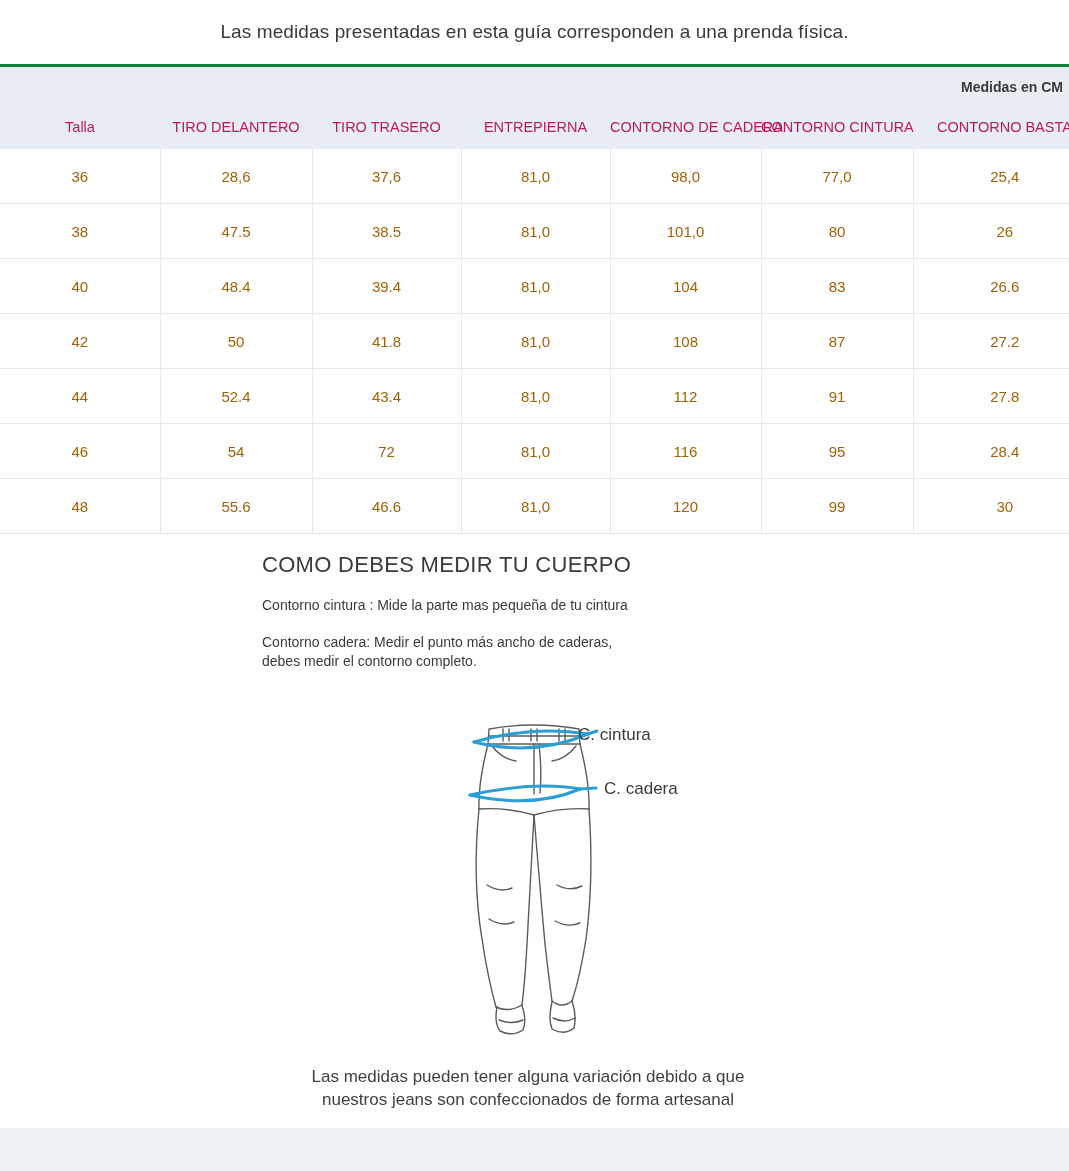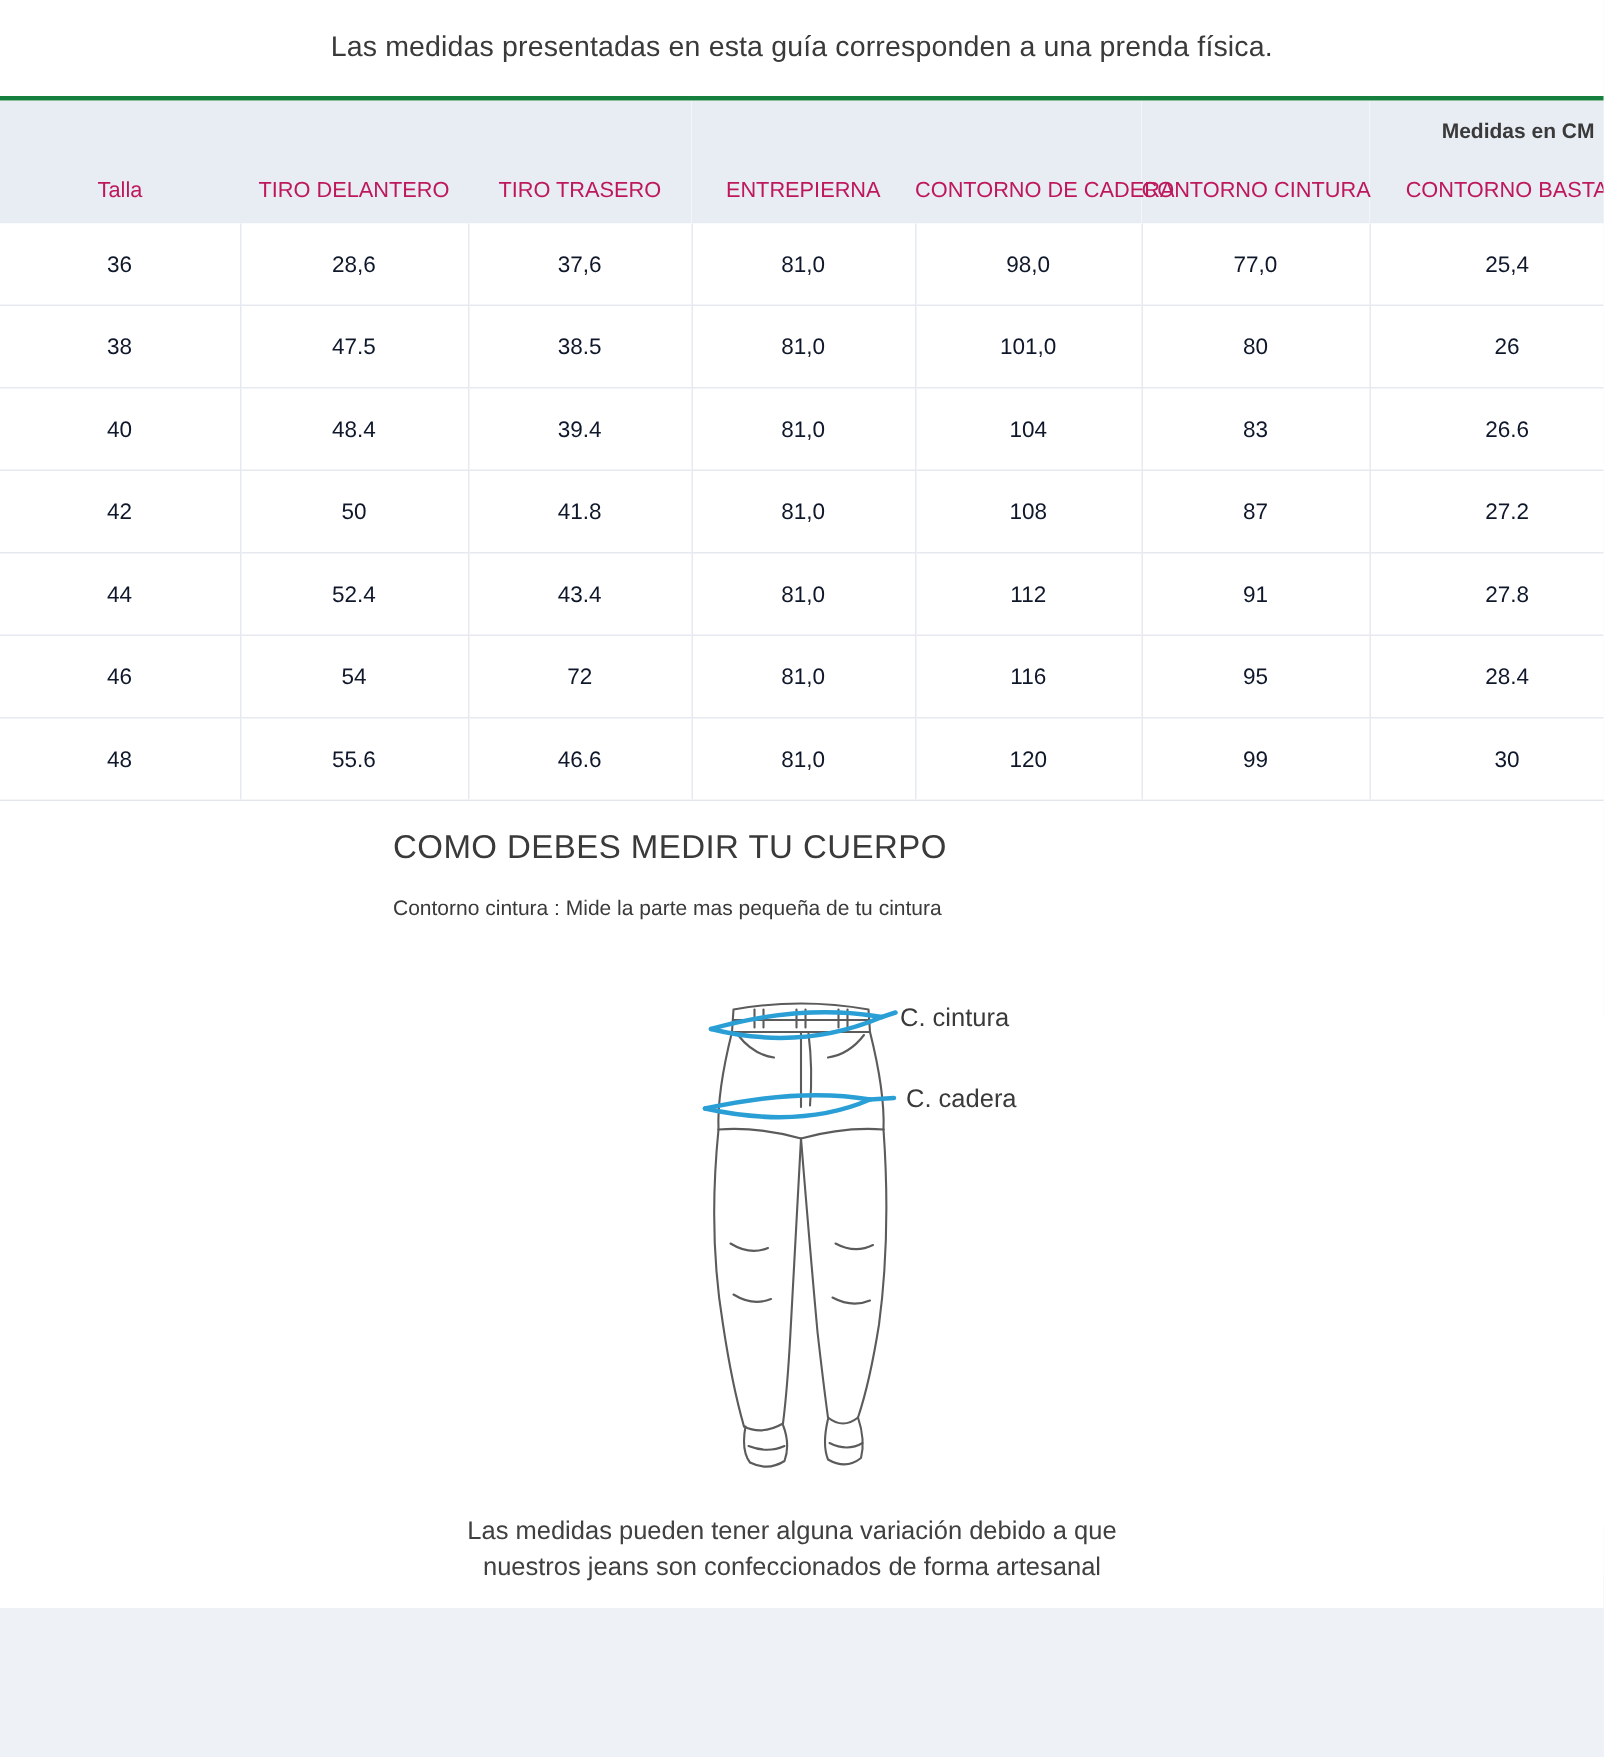--- a/index.html
+++ b/index.html
@@ -69,21 +69,21 @@
     font-size: 14px;
     font-weight: bold;
     color: #3a3a3a;
     white-space: nowrap;
     z-index: 3;
   }
   table.size-table tbody td {
     height: 52px;
     text-align: center;
     font-size: 15px;
-    color: #0f172a;
+    color: #a16207;
     border-bottom: 1px solid #e6eaf0;
     border-right: 1px solid #e6eaf0;
     background: #fff;
   }
   table.size-table tbody td:last-child { border-right: none; }
   table.size-table tbody tr:last-child td { border-bottom: none; }
 
   
   .measure-section {
     padding: 18px 13px 0 0;
@@ -237,20 +237,24 @@
       </tbody>
     </table>
   </div>
 
   <div class="measure-section">
     <div class="measure-inner">
       <div class="measure-title">COMO DEBES MEDIR TU CUERPO</div>
       <div class="measure-p">
         <div>Contorno cintura : Mide la parte mas pequeña de tu cintura</div>
       </div>
+      <div class="measure-p">
+        <div>Contorno cadera: Medir el punto más ancho de caderas,</div>
+        <div>debes medir el contorno completo.</div>
+      </div>
     </div>
 
     <div class="figure-area">
       <svg width="1069" height="372" viewBox="0 0 1069 372" style="position:absolute;left:0;top:0;">
         <g fill="none" stroke="#5b5b5b" stroke-width="1.4" stroke-linejoin="round" stroke-linecap="round">
 
           <path d="M489 40 L488 55 L580 55 L579 40 Q534 32 489 40 Z"></path>
           <path d="M489 47 L579 47"></path>
 
           <path d="M503 40 L503 52"></path>
@@ -296,21 +300,21 @@
           <path d="M474 53 Q534 68 588 45"></path>
           <path d="M588 45 L597 42"></path>
         </g>
 
         <g fill="none" stroke="#2a9fd6" stroke-width="3" stroke-linecap="round">
           <path d="M470 106 Q534 92 580 100"></path>
           <path d="M470 106 Q534 120 580 100"></path>
           <path d="M580 100 L596 99"></path>
         </g>
       </svg>
-      <div class="fig-label" style="left:600px;top:36px;">C. cintura</div>
+      <div class="fig-label" style="left:578px;top:36px;">C. cintura</div>
       <div class="fig-label" style="left:604px;top:90px;">C. cadera</div>
     </div>
 
     <div class="footer-note">
       <div>Las medidas pueden tener alguna variación debido a que</div>
       <div>nuestros jeans son confeccionados de forma artesanal</div>
     </div>
   </div>
 </div>
 

